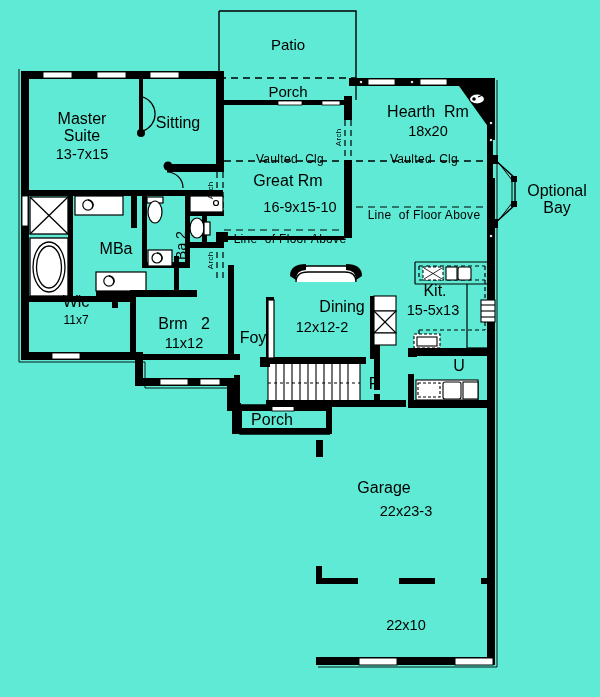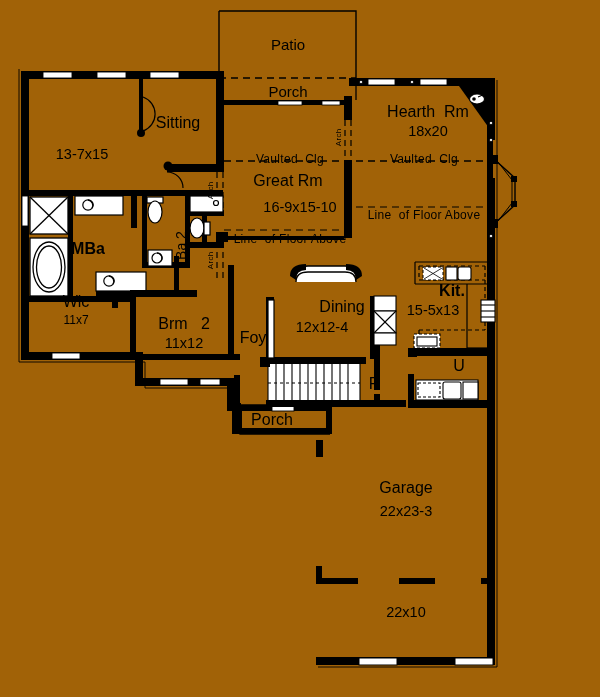--- a/index.html
+++ b/index.html
@@ -8,21 +8,21 @@
     background: #ffffff;
   }
   body {
     font-family: "Liberation Sans", sans-serif;
     -webkit-font-smoothing: antialiased;
   }
   #plan {
     position: relative;
     width: 600px;
     height: 697px;
-    background: #a16207;
+    background: #5eead4;
     overflow: hidden;
   }
   #plan svg {
     position: absolute;
     left: 0;
     top: 0;
   }
   .lbl {
     position: absolute;
     color: #000000;
@@ -464,62 +464,66 @@
       <path d="M497,80 L497,667"></path>
       <path d="M318,667 L497,667"></path>
     </g>
 
   </svg>
 
   <div class="lbl lbl-room" style="left:288px; top:37px;">Patio</div>
 
   <div class="lbl lbl-room" style="left:288px; top:84px;">Porch</div>
 
+  <div class="lbl lbl-room-lg" style="left:82px; top:110px;">Master
+Suite</div>
   <div class="lbl lbl-dim" style="left:82px; top:147px;">13-7x15</div>
 
   <div class="lbl lbl-room-lg" style="left:178px; top:114px;">Sitting</div>
 
   <div class="lbl lbl-room-lg" style="left:428px; top:103px;">Hearth  Rm</div>
   <div class="lbl lbl-dim" style="left:428px; top:124px;">18x20</div>
 
   <div class="lbl lbl-room-lg" style="left:288px; top:172px;">Great Rm</div>
   <div class="lbl lbl-dim" style="left:300px; top:200px;">16-9x15-10</div>
 
   <div class="lbl lbl-small" style="left:290px; top:153px;">Vaulted  Clg</div>
   <div class="lbl lbl-small" style="left:424px; top:153px;">Vaulted  Clg</div>
   <div class="lbl lbl-small" style="left:424px; top:209px;">Line  of Floor Above</div>
   <div class="lbl lbl-small" style="left:290px; top:233px;">Line  of Floor Above</div>
 
   <div class="lbl lbl-vert" style="left:339px; top:133px; width:26px;">Arch</div>
   <div class="lbl lbl-vert" style="left:211px; top:186px; width:26px;">Arch</div>
   <div class="lbl lbl-vert" style="left:211px; top:256px; width:26px;">Arch</div>
 
-  <div class="lbl lbl-room-lg" style="left:88px; top:240px;font-weight:bold;">MBa</div>
+  <div class="lbl lbl-room-lg" style="left:116px; top:240px;">MBa</div>
 
   <div class="lbl lbl-rot-room" style="left:182px; top:238px; width:42px;">Ba 2</div>
 
   <div class="lbl lbl-room-lg" style="left:76px; top:293px;">Wic</div>
   <div class="lbl lbl-dim" style="left:76px; top:314px; font-size:12px;text-align:center;">11x7</div>
 
   <div class="lbl lbl-room-lg" style="left:184px; top:315px;">Brm   2</div>
   <div class="lbl lbl-dim" style="left:184px; top:336px;">11x12</div>
 
   <div class="lbl lbl-room-lg" style="left:253px; top:329px;">Foy</div>
 
   <div class="lbl lbl-room-lg" style="left:330px; top:298px;margin-left:12px;">Dining</div>
-  <div class="lbl lbl-dim" style="left:322px; top:320px;">12x12-4</div>
-
-  <div class="lbl lbl-room-lg" style="left:452px; top:282px;font-weight:bold;">Kit.</div>
+  <div class="lbl lbl-dim" style="left:322px; top:320px;">12x12-2</div>
+
+  <div class="lbl lbl-room-lg" style="left:435px; top:282px;">Kit.</div>
   <div class="lbl lbl-dim" style="left:433px; top:303px;">15-5x13</div>
 
   <div class="lbl lbl-room-lg" style="left:459px; top:357px;">U</div>
 
   <div class="lbl lbl-room-lg" style="left:374px; top:375px;">P</div>
 
   <div class="lbl lbl-room-lg" style="left:272px; top:411px;">Porch</div>
 
-  <div class="lbl lbl-room-lg" style="left:406px; top:479px;">Garage</div>
+  <div class="lbl lbl-room-lg" style="left:384px; top:479px;">Garage</div>
   <div class="lbl lbl-dim" style="left:406px; top:504px;">22x23-3</div>
 
-  <div class="lbl lbl-dim" style="left:406px; top:605px;">22x10</div>
-
+  <div class="lbl lbl-dim" style="left:406px; top:618px;">22x10</div>
+
+  <div class="lbl lbl-room-lg" style="left:557px; top:182px;">Optional
+Bay</div>
 
 </div>
 
 </body></html>

